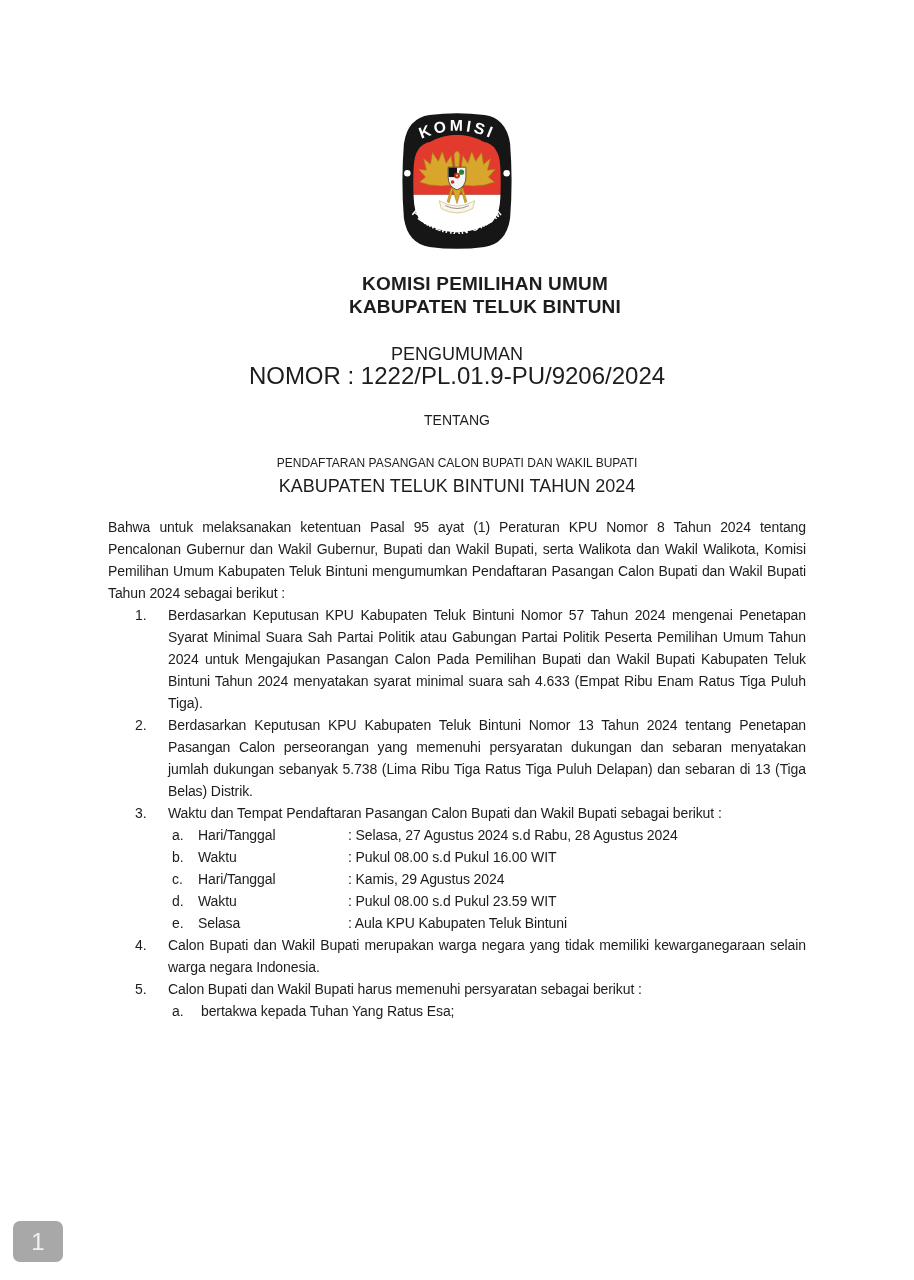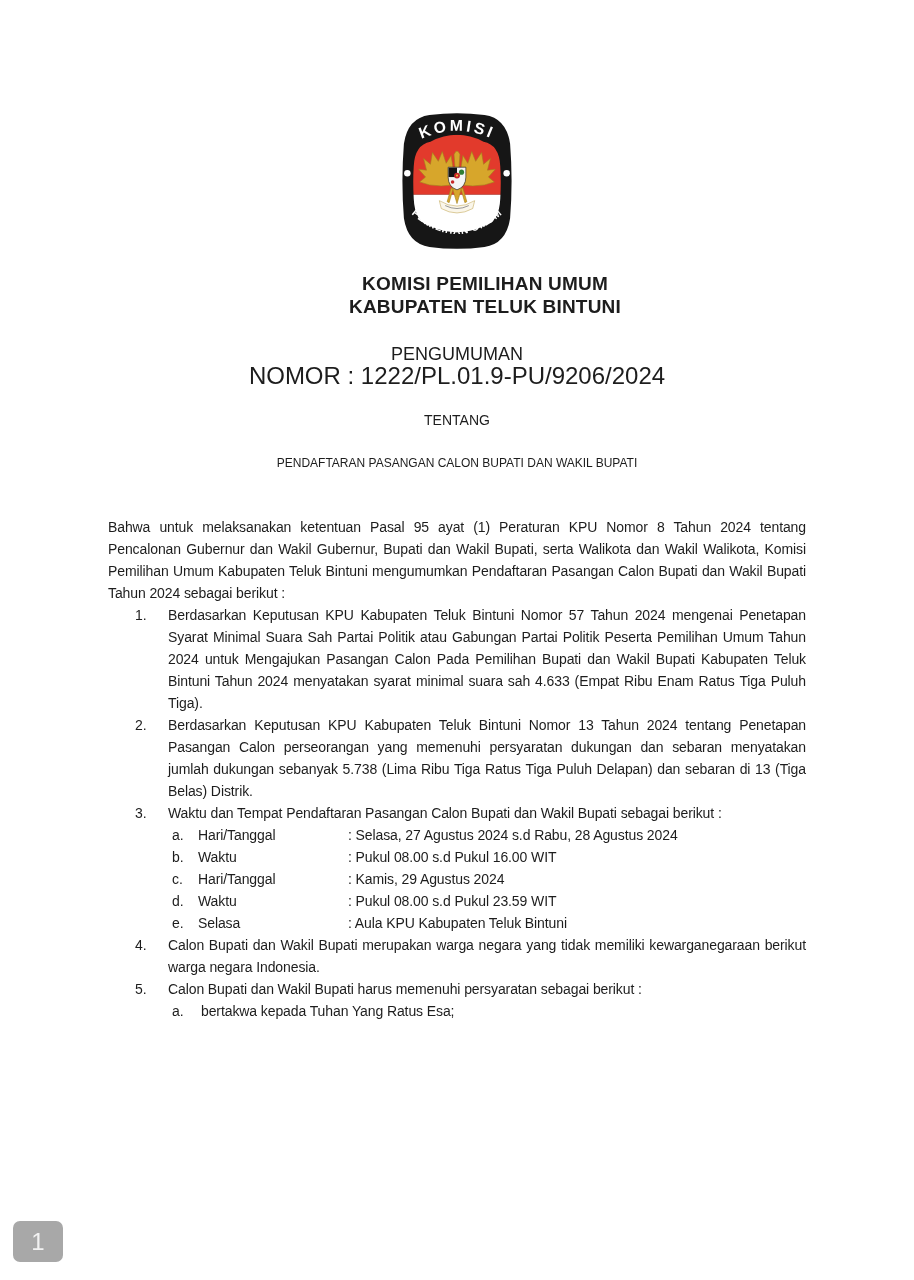--- a/index.html
+++ b/index.html
@@ -160,20 +160,21 @@
       <circle cx="110.5" cy="62" r="3.3" fill="#ffffff"></circle>
     </svg>
   </div>
 
   <div class="center-line agency agency1">KOMISI PEMILIHAN UMUM</div>
   <div class="center-line doctype">PENGUMUMAN</div>
   <div class="center-line agency agency2">KABUPATEN TELUK BINTUNI</div>
   <div class="center-line docnum">NOMOR : 1222/PL.01.9-PU/9206/2024</div>
   <div class="center-line tentang">TENTANG</div>
   <div class="center-line subject1">PENDAFTARAN PASANGAN CALON BUPATI DAN WAKIL BUPATI</div>
+  <div class="center-line subject2">KABUPATEN TELUK BINTUNI TAHUN 2024</div>
 
   <div class="content">
     <p class="just">Bahwa untuk melaksanakan ketentuan Pasal 95 ayat (1) Peraturan KPU Nomor 8 Tahun 2024 tentang Pencalonan Gubernur dan Wakil Gubernur,  Bupati dan Wakil Bupati, serta Walikota dan Wakil Walikota, Komisi Pemilihan Umum Kabupaten Teluk Bintuni mengumumkan Pendaftaran Pasangan Calon Bupati dan Wakil Bupati Tahun 2024 sebagai berikut :</p>
 
     <div class="num-item">
       <span class="num">1.</span>
       <p class="just">Berdasarkan Keputusan KPU Kabupaten Teluk Bintuni Nomor 57 Tahun 2024 mengenai Penetapan Syarat Minimal Suara Sah Partai Politik atau Gabungan Partai Politik Peserta Pemilihan Umum Tahun 2024 untuk Mengajukan Pasangan Calon Pada Pemilihan Bupati dan Wakil Bupati Kabupaten Teluk Bintuni Tahun 2024 menyatakan syarat minimal suara sah 4.633 (Empat Ribu Enam Ratus Tiga Puluh Tiga).</p>
     </div>
 
     <div class="num-item">
@@ -208,21 +209,21 @@
         <div class="sched-row">
           <span class="slet">e.</span>
           <span class="slab">Selasa</span>
           <span class="sval">: Aula KPU Kabupaten Teluk Bintuni</span>
         </div>
       </div>
     </div>
 
     <div class="num-item">
       <span class="num">4.</span>
-      <p class="just">Calon Bupati dan Wakil Bupati merupakan warga negara yang tidak memiliki kewarganegaraan berikut warga negara Indonesia.</p>
+      <p class="just">Calon Bupati dan Wakil Bupati merupakan warga negara yang tidak memiliki kewarganegaraan selain warga negara Indonesia.</p>
     </div>
 
     <div class="num-item">
       <span class="num">5.</span>
       <div>
         <p class="just">Calon Bupati dan Wakil Bupati harus memenuhi persyaratan sebagai berikut :</p>
         <div class="req-row">
           <span class="slet">a.</span>
           <span>bertakwa kepada Tuhan Yang Ratus Esa;</span>
         </div>

